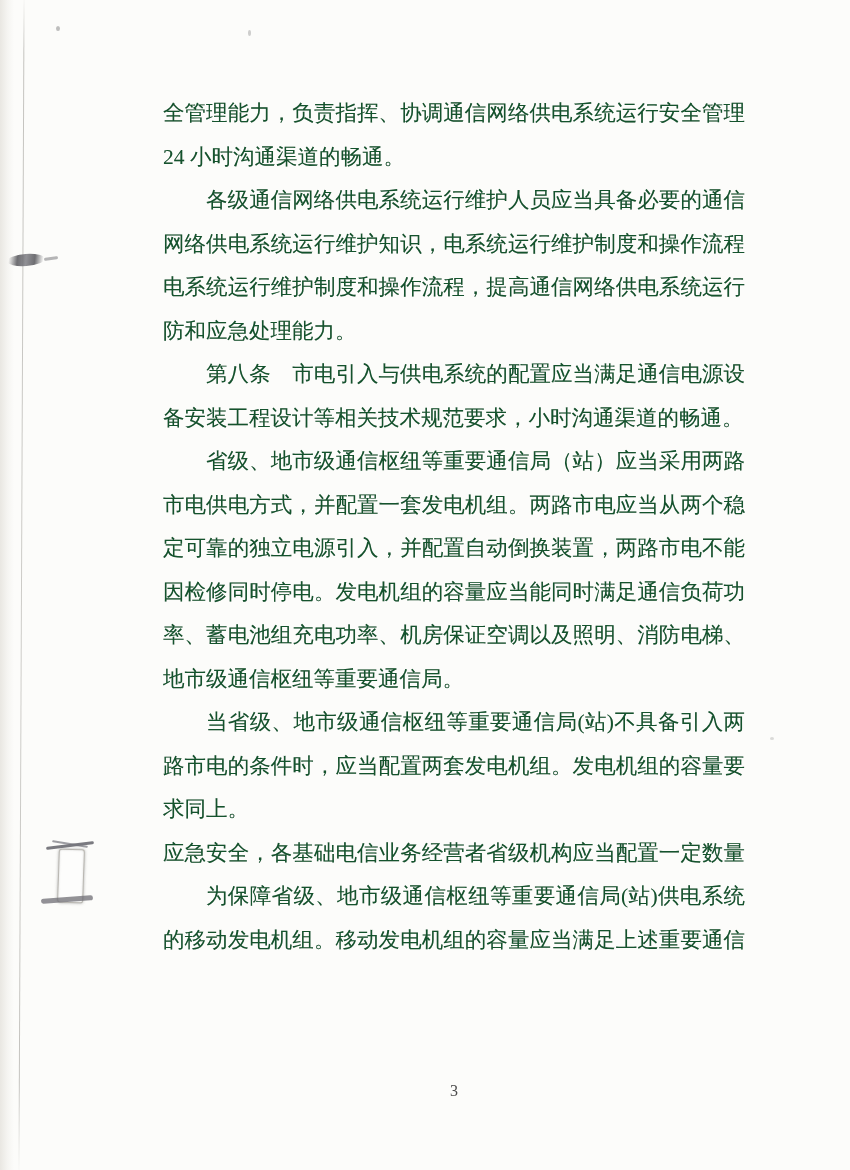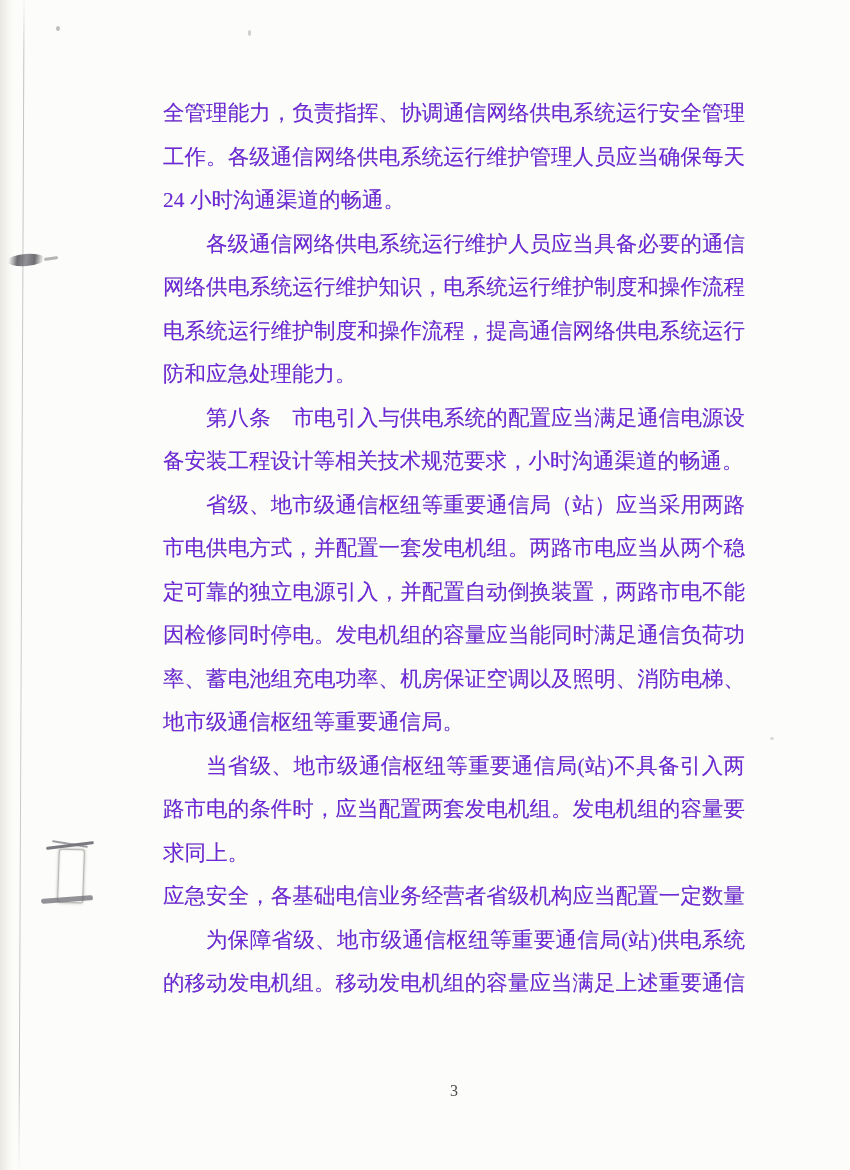--- a/index.html
+++ b/index.html
@@ -58,21 +58,21 @@
     position: absolute; left: 8px; top: 3px; width: 36px; height: 2px;
     background: #75757c; border-radius: 2px; transform: rotate(9deg); opacity: 0.7;
   }
   .staple-bottom {
     position: absolute; left: -3px; top: 57px; width: 52px; height: 5px;
     background: #6f6e74; border-radius: 3px; transform: rotate(-4deg); opacity: 0.75;
   }
   
   .text-block {
     position: absolute; left: 163px; top: 92px; width: 582px;
-    color: #6d28d9;
+    color: #14532d;
   }
   .line {
     height: 43.5px;
     line-height: 43.5px;
     font-size: 21.5px;
     text-align: justify;
     text-align-last: justify;
     text-justify: inter-character;
     white-space: nowrap;
     text-shadow: 0 0 0.5px rgba(60,60,60,0.35);
@@ -101,21 +101,20 @@
 
   <div class="staple">
     <div class="staple-top-a"></div>
     <div class="staple-top-b"></div>
     <div class="staple-bar"></div>
     <div class="staple-bottom"></div>
   </div>
 
   <div class="text-block">
       <div class="line">全管理能力，负责指挥、协调通信网络供电系统运行安全管理</div>
-      <div class="line">工作。各级通信网络供电系统运行维护管理人员应当确保每天</div>
       <div class="line no-fill">24 小时沟通渠道的畅通。</div>
       <div class="line indent">各级通信网络供电系统运行维护人员应当具备必要的通信</div>
       <div class="line">网络供电系统运行维护知识，电系统运行维护制度和操作流程</div>
       <div class="line">电系统运行维护制度和操作流程，提高通信网络供电系统运行</div>
       <div class="line no-fill">防和应急处理能力。</div>
       <div class="line indent">第八条　市电引入与供电系统的配置应当满足通信电源设</div>
       <div class="line no-fill">备安装工程设计等相关技术规范要求，小时沟通渠道的畅通。</div>
       <div class="line indent">省级、地市级通信枢纽等重要通信局（站）应当采用两路</div>
       <div class="line">市电供电方式，并配置一套发电机组。两路市电应当从两个稳</div>
       <div class="line">定可靠的独立电源引入，并配置自动倒换装置，两路市电不能</div>

